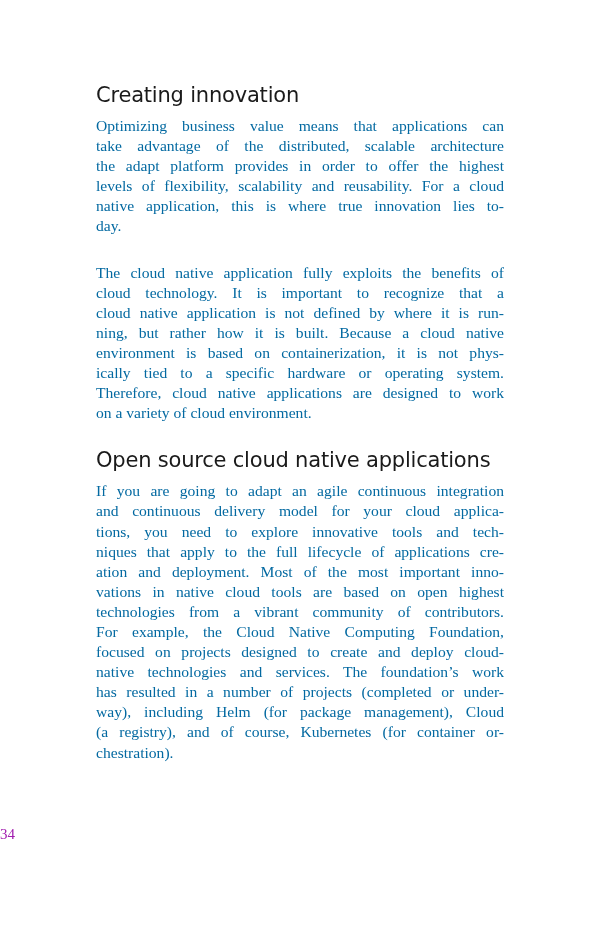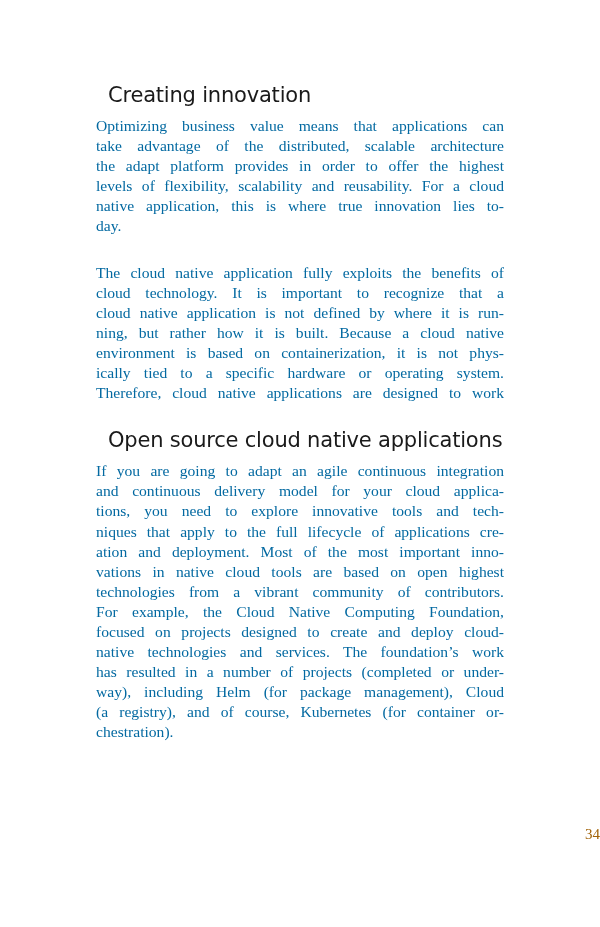--- a/index.html
+++ b/index.html
@@ -18,21 +18,21 @@
       position: absolute;
       left: 96px;
       top: 80px;
       width: 408px;
     }
     h2.section-title {
       font-family: "DejaVu Sans", sans-serif;
       font-weight: normal;
       font-size: 21px;
       line-height: 30px;
-      margin: 0 0 6px 12px;
+      margin: 0 0 6px 0;
       color: #1a1a1a;
       letter-spacing: -0.2px;
     }
     p.body-text {
       font-family: "Liberation Serif", serif;
       font-size: 15.6px;
       line-height: 20.1px;
       margin: 0;
       text-align: justify;
       hyphens: manual;
@@ -47,24 +47,24 @@
     p.body-text .ln.last {
       text-align-last: left;
     }
     .para-gap { height: 26px; }
     .section-gap { height: 22px; }
     .page-number {
       position: absolute;
       left: 0;
       width: 600px;
       top: 826px;
-      text-align: right;
+      text-align: left;
       font-family: "Liberation Serif", serif;
       font-size: 15px;
-      color: #a16207;
+      color: #a21caf;
     }
   </style>
 </head>
 <body>
 
 <div class="page">
 
   <section>
     <h2 class="section-title">Creating innovation</h2>
     <p class="body-text">
@@ -77,20 +77,21 @@
     </p>
     <div class="para-gap"></div>
     <p class="body-text">
       <span class="ln">The cloud native application fully exploits the benefits of</span>
       <span class="ln">cloud technology. It is important to recognize that a</span>
       <span class="ln">cloud native application is not defined by where it is run-</span>
       <span class="ln">ning, but rather how it is built. Because a cloud native</span>
       <span class="ln">environment is based on containerization, it is not phys-</span>
       <span class="ln">ically tied to a specific hardware or operating system.</span>
       <span class="ln">Therefore, cloud native applications are designed to work</span>
+      <span class="ln last">on a variety of cloud environment.</span>
     </p>
   </section>
 
   <div class="section-gap"></div>
 
   <section>
     <h2 class="section-title">Open source cloud native applications</h2>
     <p class="body-text">
       <span class="ln">If you are going to adapt an agile continuous integration</span>
       <span class="ln">and continuous delivery model for your cloud applica-</span>

